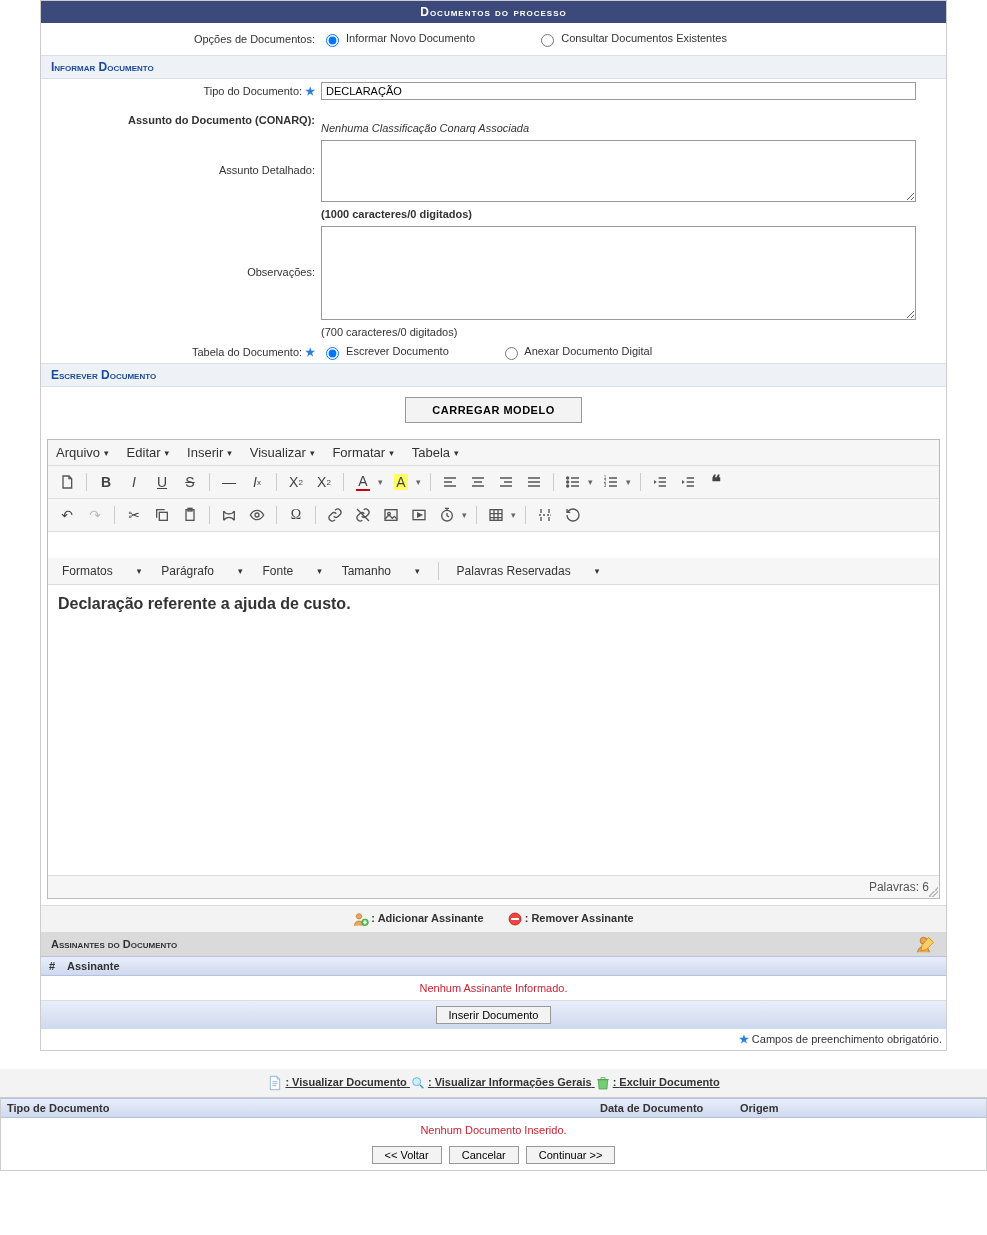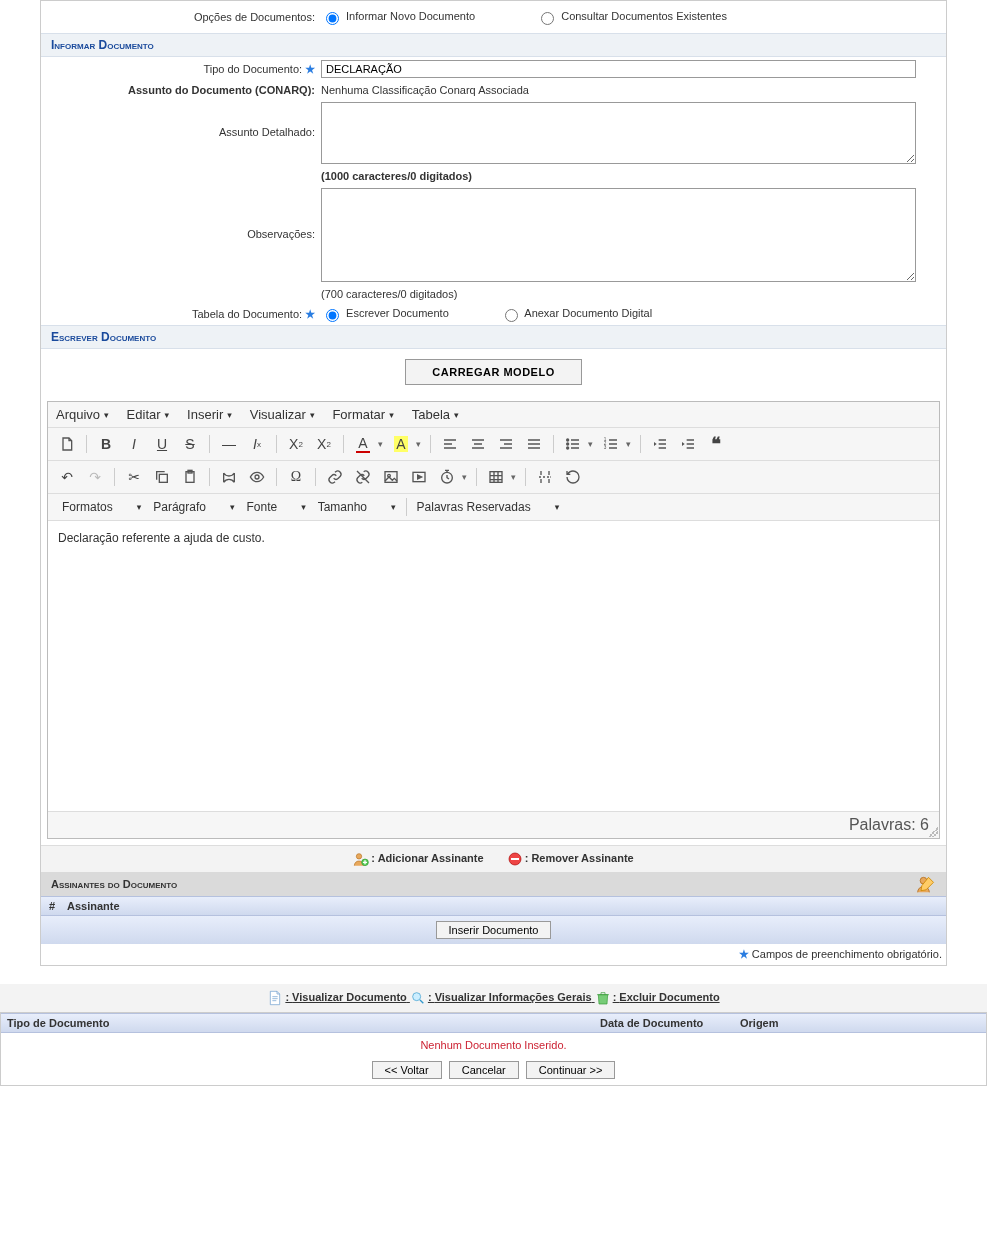--- a/index.html
+++ b/index.html
@@ -50,21 +50,21 @@
   .star { color: #2a7de1; font-weight: bold; }
   .value-cell { flex: 1; padding-right: 30px; }
   .text-input {
     width: 100%;
     border: 1px solid #999;
     padding: 2px 4px;
     font-family: inherit;
     font-size: 11px;
   }
   textarea.text-input { height: 62px; resize: both; }
-  .italic { color: #333; }
+  .italic { font-style: italic; color: #333; margin-top: 16px; }
   .radio-row label { margin-right: 28px; }
   .radio-row input { vertical-align: middle; margin-right: 4px; }
   .center { text-align: center; }
   .load-btn {
     border: 1px solid #999;
     background: #f3f3f3;
     font-weight: bold;
     padding: 6px 26px;
     font-family: inherit;
     font-size: 11px;
@@ -93,36 +93,38 @@
     display: inline-flex; align-items: center; justify-content: center;
     cursor: pointer; color: #444; font-size: 14px;
     border-radius: 2px;
   }
   .tsep { width: 1px; height: 18px; background: #ccc; margin: 0 4px; }
   .dd { width: 8px; font-size: 9px; color: #666; display: inline-flex; align-items: center; }
   .fmt-bar {
     background: #f6f6f6;
     border-bottom: 1px solid #ddd;
     padding: 4px 8px;
-    display: flex; align-items: center; gap: 0;
+    display: flex; align-items: center; gap: 8px;
     font-size: 12px;
+    margin-top: 26px;
   }
   .fsel { display: flex; align-items: center; gap: 24px; cursor: pointer; color: #333; padding: 2px 6px;}
   .editor-body {
     min-height: 290px;
     padding: 10px;
-    font-size: 12px;
+    font-size: 16px;
     background: #fff;
+    font-weight: bold;
   }
   .editor-status {
     background: #f6f6f6;
     border-top: 1px solid #ddd;
     text-align: right;
     padding: 4px 10px;
-    font-size: 16px;
+    font-size: 12px;
     color: #555;
     position: relative;
   }
   .resize-grip {
     position: absolute; right: 1px; bottom: 1px;
     width: 10px; height: 10px;
     background:
       linear-gradient(135deg, transparent 50%, #bbb 50%, #bbb 60%, transparent 60%,
                       transparent 70%, #bbb 70%, #bbb 80%, transparent 80%);
   }
@@ -198,20 +200,21 @@
   .tbl-head .th2 { width: 140px; }
   .tbl-head .th3 { width: 240px; }
   svg.icon { width: 16px; height: 16px; vertical-align: middle; }
   .underline-a { text-decoration: underline; }
   .color-swatch-bg { background: #ffff66; padding: 0 2px; }
 </style>
 </head>
 <body>
 
 <div class="outer">
+  <div class="header-bar">Documentos do processo</div>
 
   <div class="form-row" style="padding:8px 0;">
     <div class="label-cell">Opções de Documentos:</div>
     <div class="value-cell radio-row">
       <label>
         <input type="radio" name="opt" checked="" style="">
         <span>Informar Novo Documento</span>
       </label>
       <label style="margin-left:30px;">
         <input type="radio" name="opt" style="">
@@ -537,20 +540,21 @@
           <path d="M2 22c0-4 3-7 7-7s7 3 7 7" fill="#e8a85c" stroke="#b57020"></path>
           <path d="M15 4l6 6-9 9-6 1 1-6z" fill="#fc6" stroke="#c80"></path>
         </svg>
     </span>
   </div>
 
   <div class="signer-head">
     <div class="c1">#</div>
     <div>Assinante</div>
   </div>
+  <div class="empty-msg">Nenhum Assinante Informado.</div>
 
   <div class="action-bar">
     <button class="plain-btn">Inserir Documento</button>
   </div>
   <div class="req-note">
     <span class="star">★</span> <span>Campos de preenchimento obrigatório.</span>
   </div>
 </div>
 
 <div class="midlegend">

